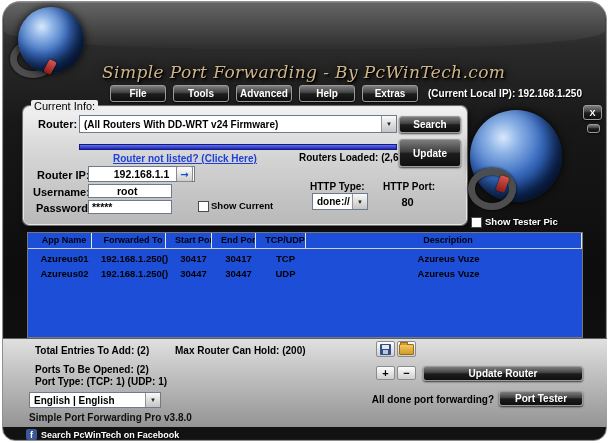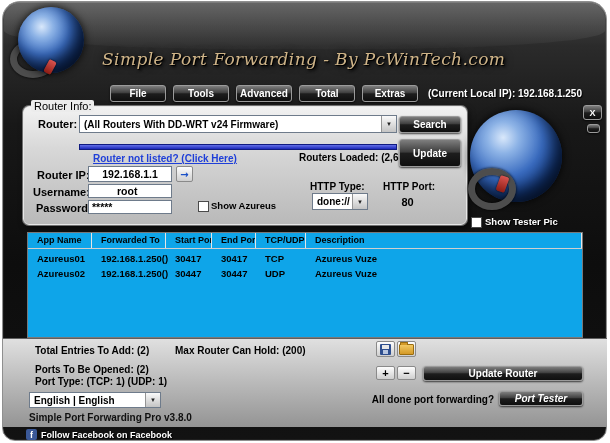--- a/index.html
+++ b/index.html
@@ -13,52 +13,52 @@
   .gloss{left:4px;top:3px;width:601px;height:46px;border-radius:16px 16px 40% 40%;
          background:linear-gradient(180deg,rgba(255,255,255,.16),rgba(255,255,255,.02));pointer-events:none;}
   
   .globe{border-radius:50%;
          background:radial-gradient(circle at 36% 30%,#d9e8fb 0%,#8db3e6 18%,#3a6cc0 45%,#16408c 68%,#071d4a 95%);
          box-shadow:inset -8px -10px 16px rgba(0,0,0,.65), 0 0 8px rgba(0,0,0,.9);}
   .ring{border-radius:50%;border:7px solid #4d4d4d;box-sizing:border-box;
         box-shadow:inset 0 0 3px #000,0 0 3px #000;background:transparent;}
   .plug{background:linear-gradient(#d9534f,#8c1c13);border-radius:2px;box-shadow:0 0 2px #000;}
   .title{font:italic 17px "DejaVu Serif",serif;color:#cfb488;letter-spacing:.4px;white-space:nowrap;
-         text-shadow:1px 1px 0 #000,2px 2px 3px #000,0 0 10px #000;}
+         text-shadow:1px 1px 0 #000,2px 2px 3px #000,0 0 10px #000;margin-top:13px;}
   
   .dbtn{background:linear-gradient(180deg,#7e7e7e 0%,#3f3f3f 45%,#1d1d1d 52%,#0f0f0f 100%);
         border:1px solid #9b9b9b;border-radius:3px;color:#fff;cursor:pointer;
         font:bold 10px "Liberation Sans",sans-serif;display:flex;align-items:center;justify-content:center;
         box-sizing:border-box;padding:0;box-shadow:0 1px 2px rgba(0,0,0,.7);}
   .lbtn{background:linear-gradient(180deg,#fdfdfd,#cfcfcf);border:1px solid #8a8a8a;border-radius:2px;
         display:flex;align-items:center;justify-content:center;cursor:pointer;box-sizing:border-box;padding:0;}
   .menubar{display:flex;align-items:center;}
   .menubar .dbtn{width:56px;height:17px;margin-right:7px;}
   .iptext{color:#fff;font:bold 10px "Liberation Sans",sans-serif;text-shadow:1px 1px 1px #000;white-space:nowrap;margin-left:3px;}
   
   .groupbox{background:linear-gradient(180deg,#f2f2f2 0%,#d8d8d8 35%,#b9b9b9 100%);
             border:1px solid #e6e6e6;border-radius:6px;box-sizing:border-box;
             box-shadow:0 0 0 1px #6f6f6f,2px 3px 6px rgba(0,0,0,.6);}
   .legend{font:11px "Liberation Sans",sans-serif;color:#000;background:#ececec;padding:0 3px;border-radius:2px;}
   .lbl{font:bold 11px "Liberation Sans",sans-serif;color:#000;white-space:nowrap;}
   .slbl{font:bold 10px "Liberation Sans",sans-serif;color:#000;white-space:nowrap;}
   .wlbl{font:bold 9.5px "Liberation Sans",sans-serif;color:#fff;white-space:nowrap;text-shadow:1px 1px 1px #000;}
-  .link{font:bold 10px "Liberation Sans",sans-serif;color:#1f3fd8;text-decoration:underline;white-space:nowrap;cursor:pointer;}
+  .link{font:bold 10px "Liberation Sans",sans-serif;color:#1f3fd8;text-decoration:underline;white-space:nowrap;cursor:pointer;margin-left:20px;}
   .input{background:#fff;border:1px solid #6e7b8b;box-sizing:border-box;
          font:bold 10.5px "Liberation Sans",sans-serif;color:#000;padding:0 3px;}
   .select{background:#fff;border:1px solid #6e7b8b;box-sizing:border-box;display:flex;align-items:center;
           cursor:pointer;overflow:hidden;}
   .sel-text{font:bold 10px "Liberation Sans",sans-serif;color:#000;padding-left:4px;white-space:nowrap;flex:1;}
   .sel-arrow{width:14px;align-self:stretch;background:linear-gradient(#fafafa,#c4c4c4);
              border-left:1px solid #949494;display:flex;align-items:center;justify-content:center;
              font-size:6px;color:#222;}
   .checkbox{width:9px;height:9px;background:#fff;border:1px solid #4a4a4a;box-sizing:content-box;cursor:pointer;}
   .progress{background:linear-gradient(#6470e8,#1c28b8);border:1px solid #101a80;box-sizing:border-box;}
   
-  .tbl{background:#0ea5e9;border:1px solid #787878;box-sizing:border-box;}
+  .tbl{background:#1d4ed8;border:1px solid #787878;box-sizing:border-box;text-align:center;}
   .tgrid{display:grid;grid-template-columns:64px 74px 46px 44px 50px 1fr;}
   .thead{height:15px;border-bottom:1px solid #cfcfcf;}
   .thead>div{font:bold 9px "Liberation Sans",sans-serif;color:#000;padding:2px 0 0 9px;
              border-right:1px solid #e5e5e5;white-space:nowrap;overflow:hidden;}
   .trow{height:15px;cursor:default;}
   .trow>div{font:bold 9.5px "Liberation Sans",sans-serif;color:#000;padding:2px 0 0 9px;white-space:nowrap;}
   
   .panel{background:linear-gradient(180deg,#e0e0e0 0%,#bdbdbd 45%,#949494 100%);
          border-top:1px solid #606060;box-sizing:border-box;}
   .dk{color:#101010;}
@@ -82,55 +82,55 @@
   <div class="abs ring" style="left:10px;top:40px;width:46px;height:38px;"></div>
   <div class="abs globe" style="left:18px;top:7px;width:66px;height:66px;"></div>
   <div class="abs plug" style="left:46px;top:60px;width:8px;height:14px;transform:rotate(28deg);"></div>
 
   <div class="abs title" style="left:102px;top:49px;">Simple Port Forwarding - By PcWinTech.com</div>
 
   <div class="abs menubar" style="left:110px;top:85px;height:17px;">
     <button class="dbtn">File</button>
     <button class="dbtn">Tools</button>
     <button class="dbtn">Advanced</button>
-    <button class="dbtn">Total</button>
+    <button class="dbtn">Help</button>
     <button class="dbtn">Extras</button>
     <span class="iptext">(Current Local IP): 192.168.1.250</span>
   </div>
 
   <button class="abs dbtn" style="left:583px;top:105px;width:19px;height:15px;font-size:9px;">X</button>
   <button class="abs dbtn" style="left:587px;top:124px;width:13px;height:9px;"></button>
 
   <div class="abs groupbox" style="left:23px;top:106px;width:444px;height:119px;"></div>
-  <div class="abs legend" style="left:31px;top:100px;">Router Info:</div>
+  <div class="abs legend" style="left:31px;top:100px;">Current Info:</div>
 
   <div class="abs lbl" style="left:38px;top:118px;">Router:</div>
   <div class="abs select" style="left:79px;top:115px;width:318px;height:18px;">
     <span class="sel-text">(All Routers With DD-WRT v24 Firmware)</span>
     <span class="sel-arrow">▼</span>
   </div>
   <button class="abs dbtn" style="left:399px;top:116px;width:62px;height:17px;">Search</button>
 
   <div class="abs progress" style="left:79px;top:144px;width:318px;height:6px;"></div>
 
   <a class="abs link" style="left:93px;top:153px;">Router not listed? (Click Here)</a>
   <div class="abs slbl" style="left:299px;top:152px;">Routers Loaded: (2,615)</div>
   <button class="abs dbtn" style="left:399px;top:139px;width:62px;height:28px;">Update</button>
 
   <div class="abs lbl" style="left:37px;top:169px;">Router IP:</div>
-  <input class="abs input" style="left: 88px; top: 166px; width: 84px; height: 16px; text-align: center;" value="192.168.1.1">
+  <input class="abs input" style="left: 88px; top: 166px; width: 107px; height: 16px; text-align: center;" value="192.168.1.1">
   <button class="abs lbtn" style="left:176px;top:166px;width:17px;height:16px;color:#1a50c8;font:bold 10px 'DejaVu Sans',sans-serif;">→</button>
 
   <div class="abs lbl" style="left:33px;top:186px;">Username:</div>
   <input class="abs input" style="left: 88px; top: 184px; width: 84px; height: 14px; padding-left: 28px;" value="root">
 
   <div class="abs lbl" style="left:36px;top:202px;">Password:</div>
   <input class="abs input" style="left: 88px; top: 200px; width: 84px; height: 14px;" value="*****">
   <div class="abs checkbox" style="left:198px;top:201px;"></div>
-  <div class="abs slbl" style="left:211px;top:200px;font-size:9.5px;">Show Azureus</div>
+  <div class="abs slbl" style="left:211px;top:200px;font-size:9.5px;">Show Current</div>
 
   <div class="abs slbl" style="left:310px;top:181px;">HTTP Type:</div>
   <div class="abs select" style="left:312px;top:193px;width:56px;height:17px;">
     <span class="sel-text">done://</span>
     <span class="sel-arrow">▼</span>
   </div>
   <div class="abs slbl" style="left:383px;top:181px;">HTTP Port:</div>
   <div class="abs lbl" style="left:385px;top:196px;width:45px;text-align:center;">80</div>
 
   <div class="abs globe" style="left:470px;top:110px;width:92px;height:92px;"></div>
@@ -183,19 +183,19 @@
 
   <button class="abs lbtn" style="left:376px;top:366px;width:19px;height:14px;font:bold 11px 'Liberation Sans',sans-serif;">+</button>
   <button class="abs lbtn" style="left:397px;top:366px;width:19px;height:14px;font:bold 11px 'Liberation Sans',sans-serif;">−</button>
   <button class="abs dbtn" style="left:423px;top:366px;width:160px;height:15px;">Update Router</button>
 
   <div class="abs slbl" style="left:368px;top:394px;width:126px;text-align:right;">All done port forwarding?</div>
   <div class="abs select" style="left:29px;top:392px;width:132px;height:16px;">
     <span class="sel-text">English | English</span>
     <span class="sel-arrow">▼</span>
   </div>
-  <button class="abs dbtn" style="left:499px;top:391px;width:84px;height:15px;font-style:italic;">Port Tester</button>
+  <button class="abs dbtn" style="left:499px;top:391px;width:84px;height:15px;">Port Tester</button>
 
   <div class="abs slbl dk" style="left:29px;top:412px;">Simple Port Forwarding Pro v3.8.0</div>
 
   <div class="abs fb" style="left:26px;top:429px;width:11px;height:11px;">f</div>
-  <a class="abs wlbl" style="left:41px;top:430px;font-size:9px;cursor:pointer;">Follow Facebook on Facebook</a>
+  <a class="abs wlbl" style="left:41px;top:430px;font-size:9px;cursor:pointer;">Search PcWinTech on Facebook</a>
 </div>
 
 </body></html>

